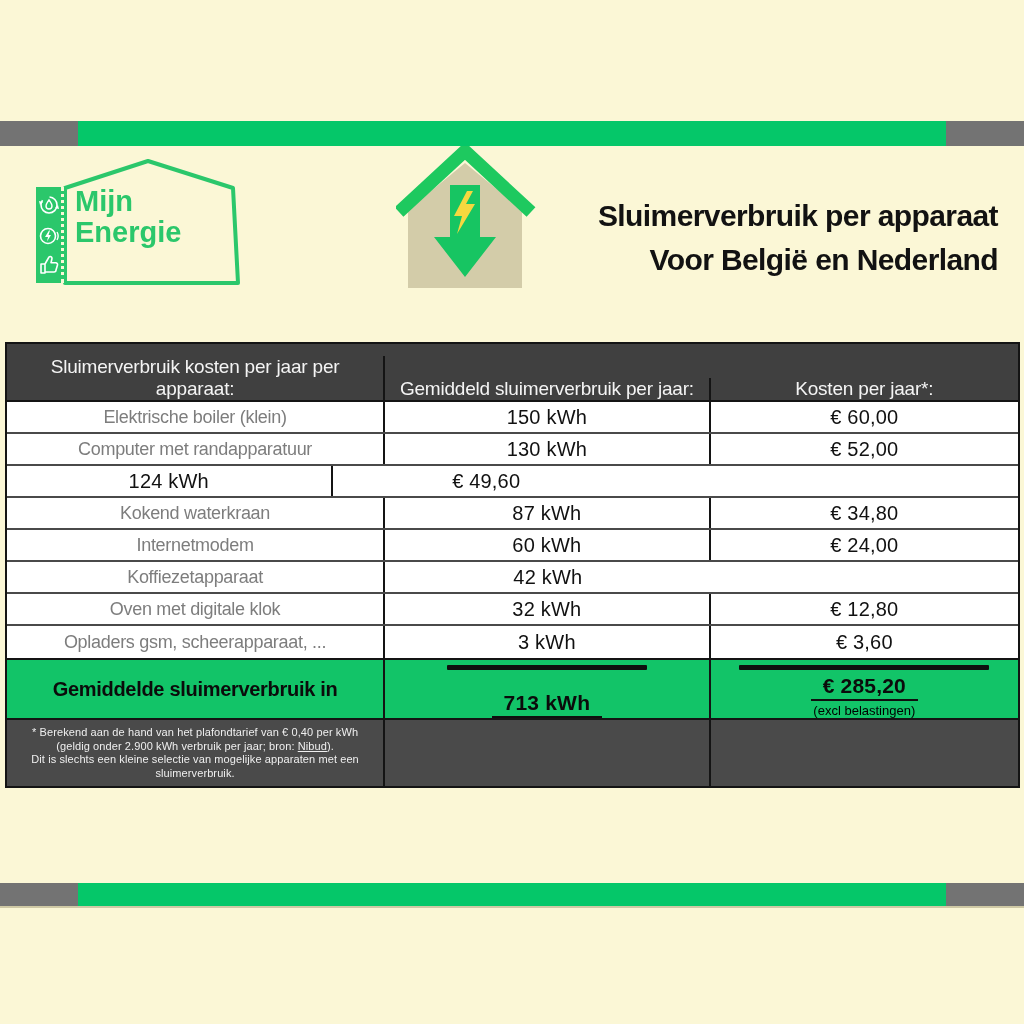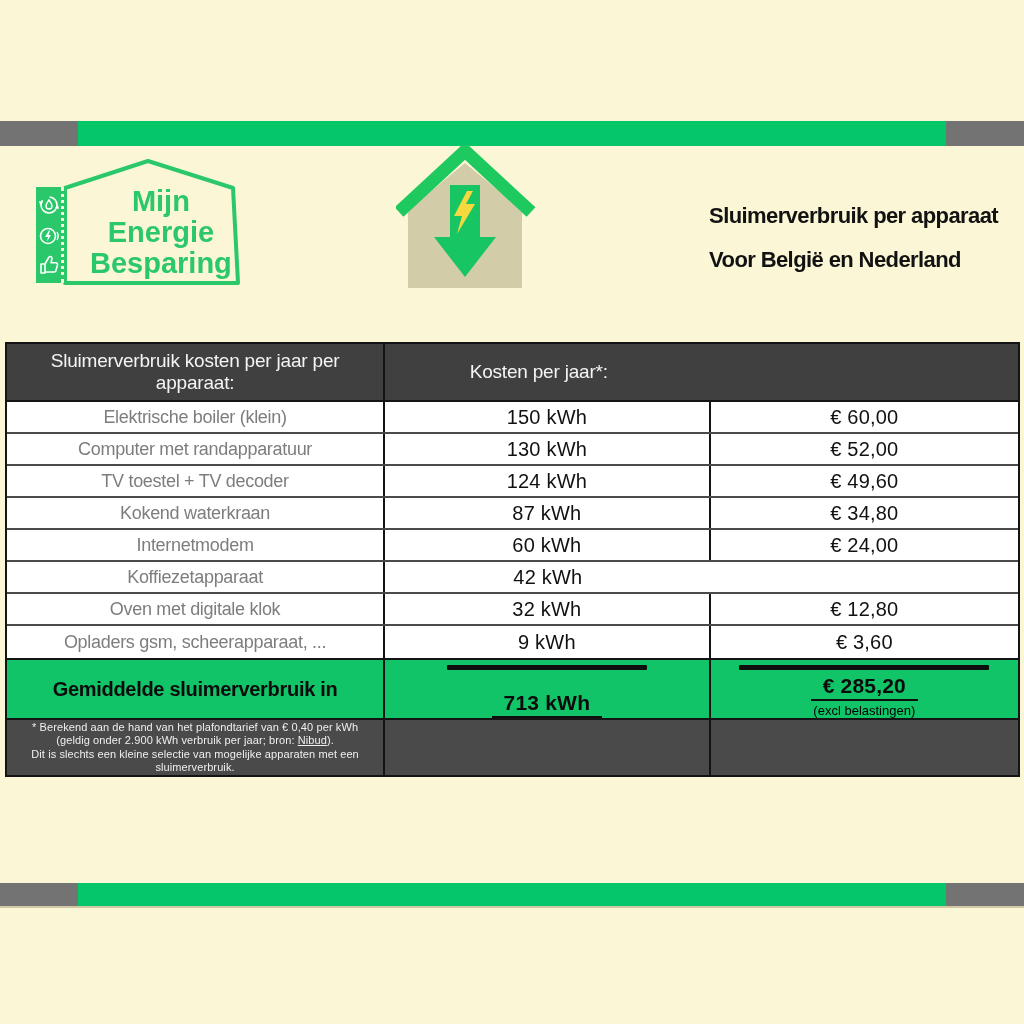--- a/index.html
+++ b/index.html
@@ -14,56 +14,56 @@
   .seg-gray { width:78px; background:#737373; }
   .seg-green { flex:1; background:#05c769; }
 
   
   .logo { position:absolute; left:36px; top:150px; width:310px; height:140px; }
   .logo svg.outline { position:absolute; left:0; top:0; }
   .icon-strip { position:absolute; left:0; top:37px; width:28px; height:96px; background:#2bc76b;
                 border-right:3px dotted #fbf7d6; display:flex; flex-direction:column;
                 align-items:center; justify-content:space-between; padding:6px 0 7px 0; }
   .icon-strip svg { display:block; }
-  .logo-text { position:absolute; left:54px; top:36px; font-weight:bold; font-size:29px;
-               line-height:31px; color:#2bc76b; letter-spacing:0px;text-align:center; }
+  .logo-text { position:absolute; left:39px; top:36px; font-weight:bold; font-size:29px;
+               line-height:31px; color:#2bc76b; letter-spacing:0px; }
 
   
   .hero { position:absolute; left:396px; top:146px; }
 
   
-  .title { position:absolute; top:194px; right:26px; text-align:left; color:#121212;
-           font-size:22px; line-height:44px; font-weight:600; letter-spacing:-0.6px; }
+  .title { position:absolute; top:194px; right:26px; text-align:right; color:#121212;
+           font-size:30px; line-height:44px; font-weight:600; letter-spacing:-0.6px; }
 
   
   .table { position:absolute; left:5px; top:342px; width:1015px; border:2px solid #141414; background:#fff; }
   .trow { display:flex; width:100%; }
   .cell { border-right:2px solid #141414; display:flex; flex-direction:column;
           align-items:center; justify-content:center; text-align:center; }
   .cell:last-child { border-right:none; }
   .c1 { width:37.4%; } .c2 { width:32.2%; } .c3 { width:30.4%; }
 
-  .thead { background:#404040; height:58px; border-bottom:2px solid #141414; }
+  .thead { background:#404040; height:58px; border-bottom:2px solid #141414;align-items:flex-end; }
   .thead .cell { color:#f4f4f4; font-size:19px; line-height:22px; letter-spacing:-0.2px; padding:0 14px; }
 
   .drow { height:32px; border-bottom:2px solid #4a4a4a; background:#fff; }
   .drow .device { color:#7d7d7d; font-size:18px; letter-spacing:-0.3px; padding:0 12px; }
   .drow .val { color:#111; font-size:20px; font-weight:500; letter-spacing:0.2px; }
 
   .totals { background:#12c468; height:62px; border-top:2px solid #141414; border-bottom:2px solid #141414; }
   .totals .label { color:#0b0b0b; font-weight:700; font-size:20px; line-height:25px; letter-spacing:-0.3px; }
   .totals .cell { justify-content:space-between; padding-top:5px; }
   .totals .c1 { justify-content:center; padding-top:0; }
   .sum-line { height:5px; background:#0f0f0f; border-radius:1px; }
   .sum-line.w2 { width:200px; } .sum-line.w3 { width:250px; }
   .sum-val { margin-top:3px; color:#0b0b0b; font-size:21px; font-weight:600;
              border-bottom:2px solid #0f0f0f; padding:0 12px 1px 12px; letter-spacing:0.2px; }
   .sum-note { margin-top:1px; color:#000000; font-size:13px; }
 
-  .tfoot { background:#4a4a4a; height:55px; }
+  .tfoot { background:#4a4a4a; height:66px; }
   .tfoot .cell { padding:4px 8px; }
   .footnote { color:#efefef; font-size:11px; line-height:13.5px; letter-spacing:0.1px; max-width:355px; }
   .footnote a { color:#efefef; text-decoration:underline; cursor:pointer; }
 </style>
 </head>
 <body>
 
 <div class="canvas">
 
   <div class="band top">
@@ -88,55 +88,54 @@
         <polygon points="11,5.5 7,12 10,12 9,16.5 13,10 10.5,10 12,5.5" fill="#ffffff"></polygon>
         <path d="M19 7 a8 8 0 0 1 0 8" fill="none" stroke="#ffffff" stroke-width="1.4"></path>
       </svg>
       <svg width="22" height="22" viewBox="0 0 22 22">
         <path d="M3 10 h4 v9 H3 Z M7 18 h9 a2 2 0 0 0 2-2 l1.5-5 a1.8 1.8 0 0 0-1.8-2.3 H13 L14 4.5 A1.8 1.8 0 0 0 11 3 L7 10" fill="none" stroke="#ffffff" stroke-width="1.6" stroke-linejoin="round"></path>
       </svg>
     </div>
     <div class="logo-text">
       <div>Mijn</div>
       <div>Energie</div>
-      <div>Besparing</div>
     </div>
   </div>
 
   <svg class="hero" width="142" height="145" viewBox="0 0 142 145">
     <polygon points="12,64 69,17 126,64 126,142 12,142" fill="#d3cca9"></polygon>
     <polyline points="3,66 69,5 135,66" fill="none" stroke="#1ec95f" stroke-width="13"></polyline>
     <polygon points="54,39 84,39 84,91 100,91 69,131 38,91 54,91" fill="#17c562"></polygon>
     <polygon points="71,45 58,70 66,70 61,88 79,58 70,58 77,45" fill="#f6d83f"></polygon>
   </svg>
 
   <div class="title">
     <div>Sluimerverbruik per apparaat</div>
     <div>Voor België en Nederland</div>
   </div>
 
   <div class="table">
 
     <div class="trow thead">
       <div class="cell c1">Sluimerverbruik kosten per jaar per apparaat:</div>
+      <div class="cell c2">Gemiddeld sluimerverbruik per jaar:</div>
       <div class="cell c3">Kosten per jaar*:</div>
     </div>
 
     <div class="trow drow">
       <div class="cell c1 device">Elektrische boiler (klein)</div>
       <div class="cell c2 val">150 kWh</div>
       <div class="cell c3 val">€ 60,00</div>
     </div>
     <div class="trow drow">
       <div class="cell c1 device">Computer met randapparatuur</div>
       <div class="cell c2 val">130 kWh</div>
       <div class="cell c3 val">€ 52,00</div>
     </div>
     <div class="trow drow">
-      <div class="cell c1 device">TV toestel + TV decoder</div>
       <div class="cell c2 val">124 kWh</div>
       <div class="cell c3 val">€ 49,60</div>
     </div>
     <div class="trow drow">
       <div class="cell c1 device">Kokend waterkraan</div>
       <div class="cell c2 val">87 kWh</div>
       <div class="cell c3 val">€ 34,80</div>
     </div>
     <div class="trow drow">
       <div class="cell c1 device">Internetmodem</div>
@@ -147,21 +146,21 @@
       <div class="cell c1 device">Koffiezetapparaat</div>
       <div class="cell c2 val">42 kWh</div>
     </div>
     <div class="trow drow">
       <div class="cell c1 device">Oven met digitale klok</div>
       <div class="cell c2 val">32 kWh</div>
       <div class="cell c3 val">€ 12,80</div>
     </div>
     <div class="trow drow" style="border-bottom:none;">
       <div class="cell c1 device">Opladers gsm, scheerapparaat, ...</div>
-      <div class="cell c2 val">9 kWh</div>
+      <div class="cell c2 val">3 kWh</div>
       <div class="cell c3 val">€ 3,60</div>
     </div>
 
     <div class="trow totals">
       <div class="cell c1 label">
         <div>Gemiddelde sluimerverbruik in</div>
       </div>
       <div class="cell c2">
         <div class="sum-line w2"></div>
         <div class="sum-val">713 kWh</div>

